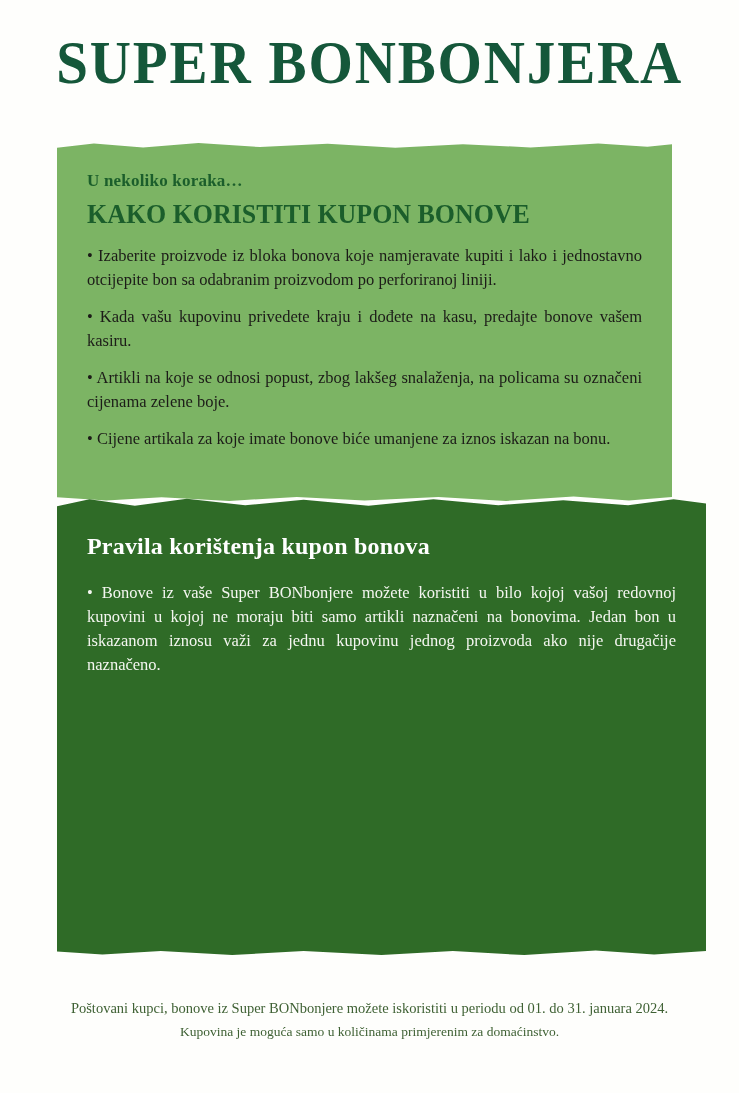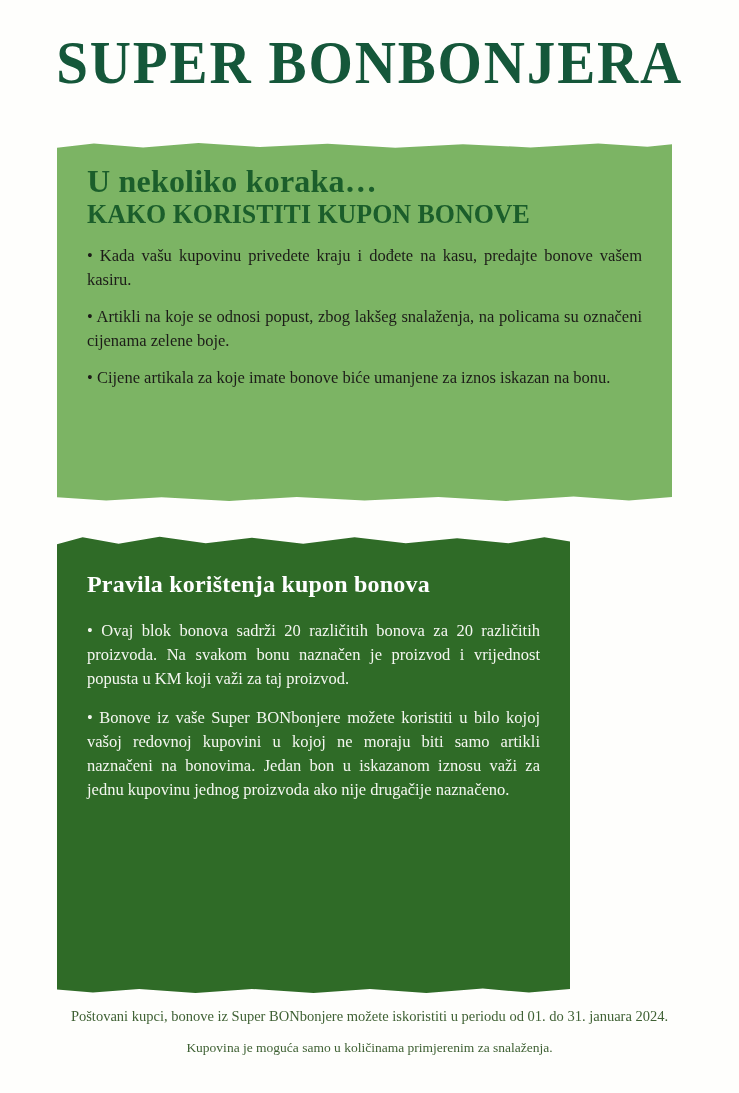--- a/index.html
+++ b/index.html
@@ -62,22 +62,22 @@
     clip-path: polygon(
       0% 1.6%, 6% 0.4%, 14% 1.5%, 23% 0.3%, 33% 1.4%, 44% 0.5%,
       55% 1.6%, 66% 0.6%, 77% 1.5%, 88% 0.4%, 96% 1.3%, 100% 0.6%,
       100% 98.6%, 93% 99.6%, 84% 98.5%, 73% 99.7%, 62% 98.6%,
       50% 99.6%, 39% 98.6%, 28% 99.7%, 17% 98.7%, 8% 99.6%, 0% 98.7%
     );
   }
 
   .dark-box {
     left: 57px;
-    top: 535px;
-    width: 513px;
+    top: 497px;
+    width: 649px;
     height: 459px;
   }
   .dark-box .paint {
     position: absolute;
     inset: 0;
     background: #2f6b27;
     clip-path: polygon(
       0% 2.0%, 5% 0.5%, 12% 1.9%, 20% 0.4%, 29% 1.8%, 38% 0.6%,
       48% 1.9%, 58% 0.5%, 68% 1.8%, 78% 0.7%, 88% 1.8%, 95% 0.5%,
       100% 1.4%, 100% 98.9%, 92% 99.7%, 83% 98.8%, 72% 99.8%,
@@ -93,21 +93,21 @@
     width: 100%;
     height: 100%;
     box-sizing: border-box;
     padding: 24px 30px 10px 30px;
   }
 
   
   .kicker {
     font-family: "Liberation Serif", "DejaVu Serif", serif;
     font-weight: bold;
-    font-size: 32px;
+    font-size: 17px;
     line-height: 30px;
     color: #1b5e2b;
     margin: 0 0 2px 0;
     letter-spacing: 0.2px;
   }
   .heading-main {
     font-family: "Liberation Serif", "DejaVu Serif", serif;
     font-weight: bold;
     font-size: 27px;
     line-height: 32px;
@@ -159,21 +159,21 @@
     position: absolute;
     left: 0;
     top: 994px;
     width: 739px;
     text-align: center;
   }
   .footer-line-1 {
     font-size: 14.5px;
     line-height: 20px;
     color: #3f6134;
-    margin: 12px;
+    margin: 4px;
   }
   .footer-line-2 {
     font-size: 13.5px;
     line-height: 20px;
     color: #3f6134;
     margin: 3px 0 0 0;
   }
 </style>
 </head>
 <body>
@@ -183,36 +183,36 @@
   <div class="title-wrap">
     <div class="title">SUPER BONBONJERA</div>
   </div>
 
   <div class="box light-box">
     <div class="paint"></div>
     <div class="box-content">
       <div class="kicker">U nekoliko koraka…</div>
       <div class="heading-main">KAKO KORISTITI KUPON BONOVE</div>
       <ul class="bullets">
+        <li>• Izaberite proizvode iz bloka bonova koje namjeravate kupiti i lako i jednostavno otcijepite bon sa odabranim proizvodom po perforiranoj liniji.</li>
         <li>• Kada vašu kupovinu privedete kraju i dođete na kasu, predajte bonove vašem kasiru.</li>
         <li>• Artikli na koje se odnosi popust, zbog lakšeg snalaženja, na policama su označeni cijenama zelene boje.</li>
         <li>• Cijene artikala za koje imate bonove biće umanjene za iznos iskazan na bonu.</li>
       </ul>
     </div>
   </div>
 
   <div class="box dark-box">
     <div class="paint"></div>
     <div class="box-content">
       <div class="heading-dark">Pravila korištenja kupon bonova</div>
       <ul class="bullets">
-        <li>• Ovaj blok bonova sadrži 20 različitih bonova za 20 različitih proizvoda. Na svakom bonu naznačen je proizvod i vrijednost popusta u KM koji važi za taj proizvod.</li>
         <li>• Bonove iz vaše Super BONbonjere možete koristiti u bilo kojoj vašoj redovnoj kupovini u kojoj ne moraju  biti samo artikli naznačeni na bonovima. Jedan bon u iskazanom iznosu važi za jednu kupovinu jednog proizvoda ako nije drugačije naznačeno.</li>
       </ul>
     </div>
   </div>
 
   <div class="footer">
     <p class="footer-line-1">Poštovani kupci, bonove iz Super BONbonjere možete iskoristiti u periodu od 01. do 31. januara 2024.</p>
-    <p class="footer-line-2">Kupovina je moguća samo u količinama primjerenim za snalaženja.</p>
+    <p class="footer-line-2">Kupovina je moguća samo u količinama primjerenim za domaćinstvo.</p>
   </div>
 
 </div>
 
 </body></html>

